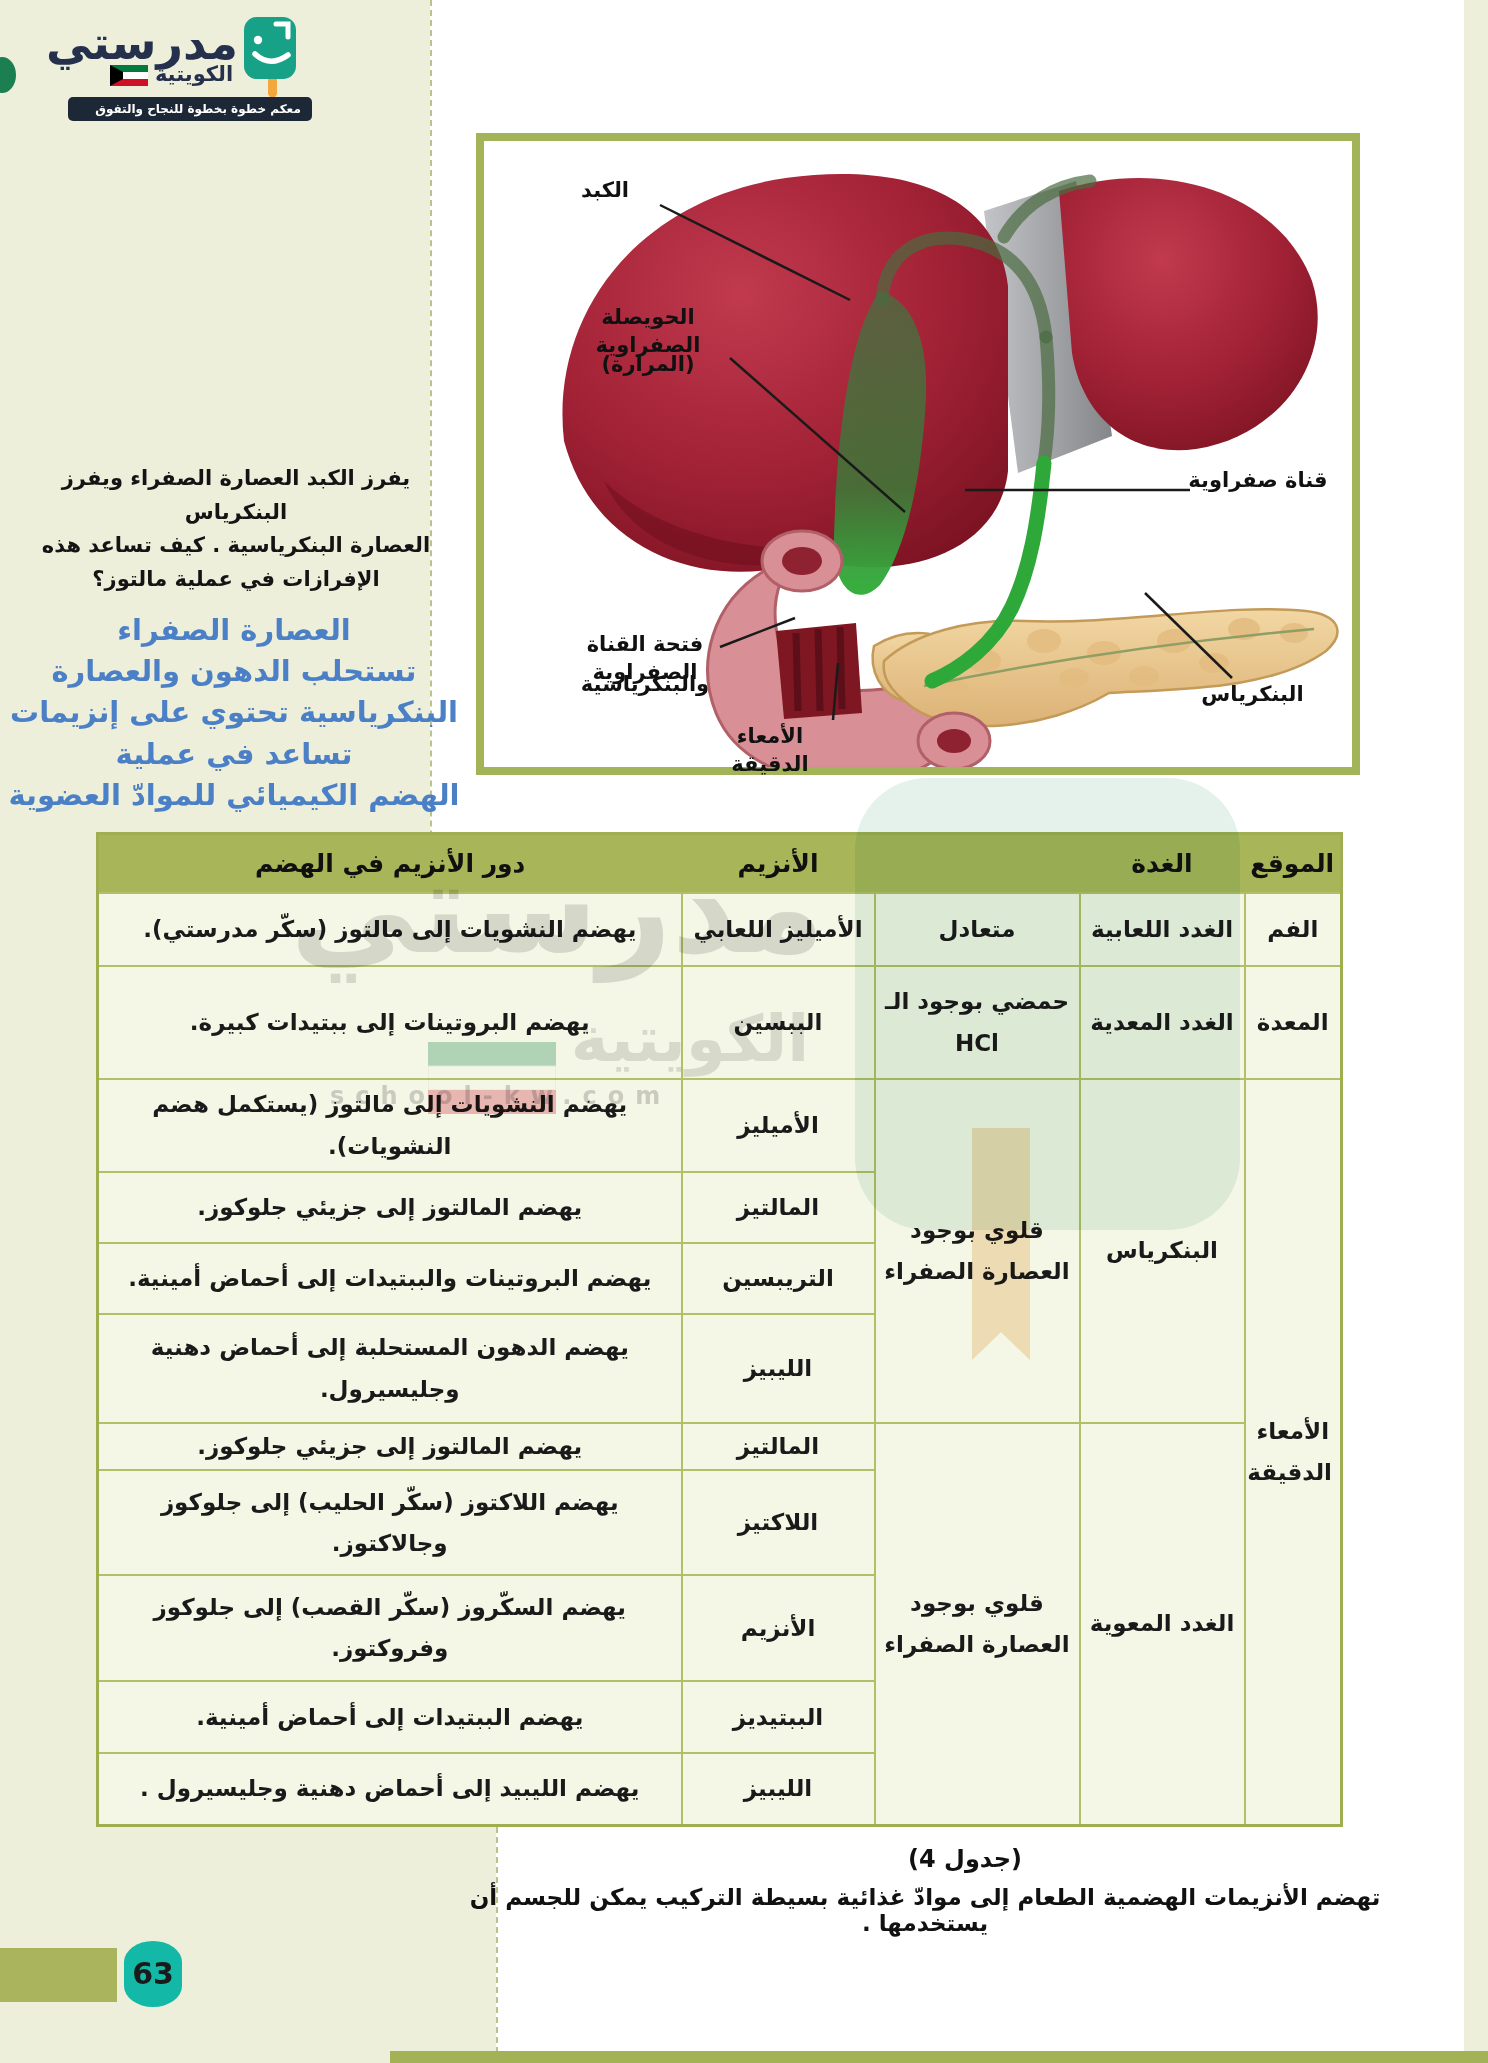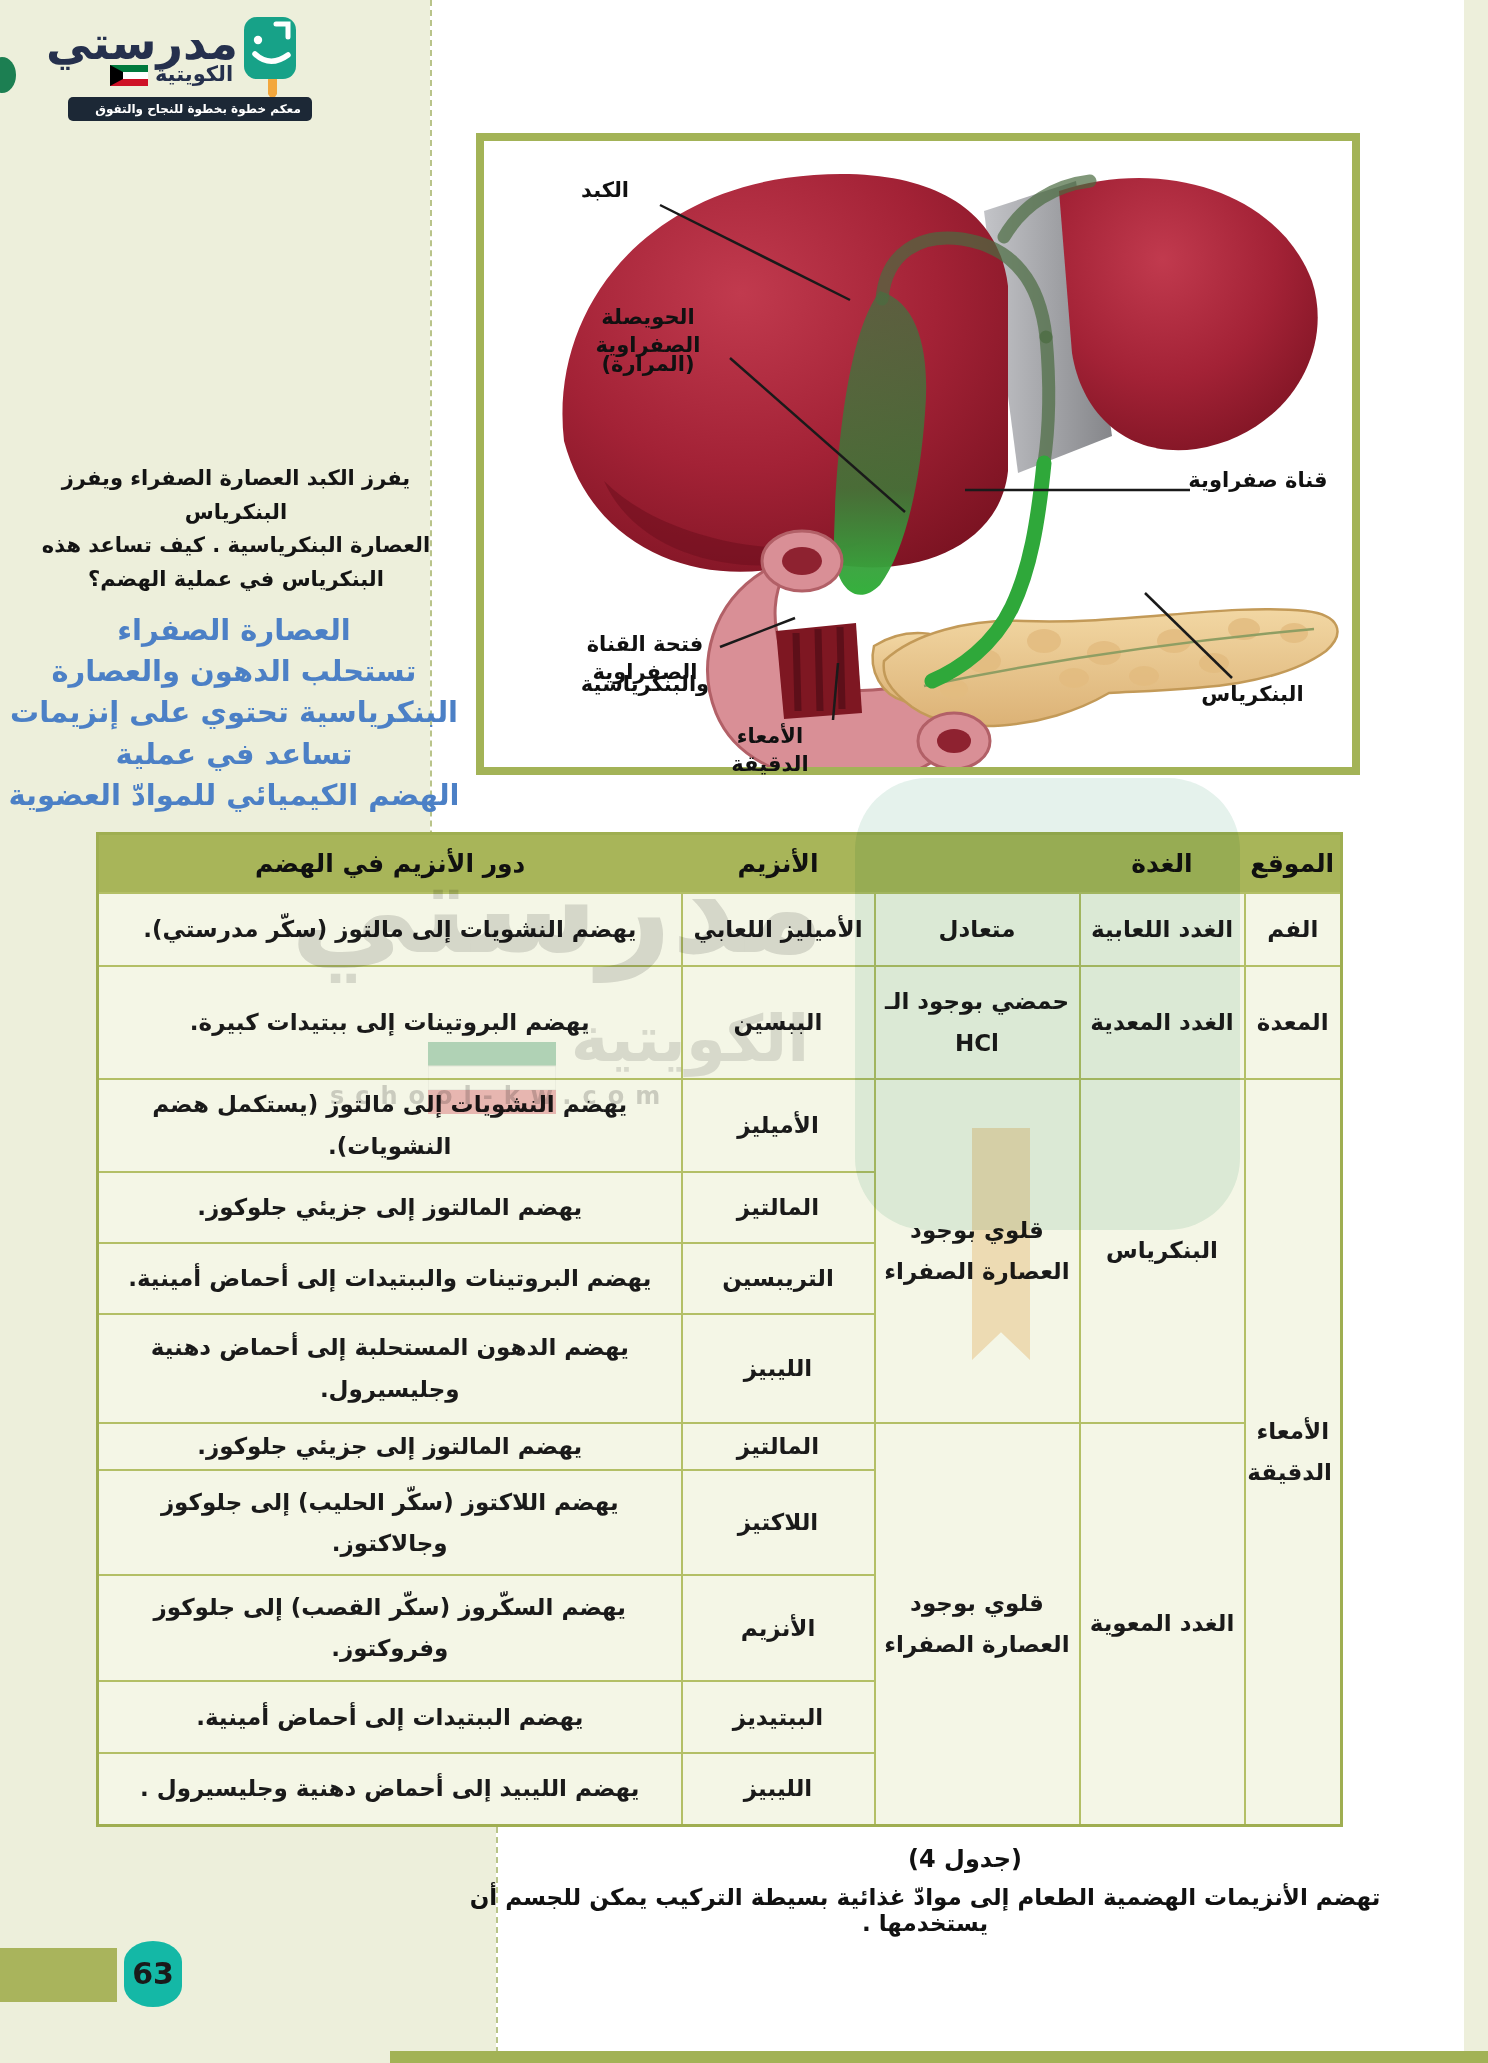--- a/index.html
+++ b/index.html
@@ -184,21 +184,21 @@
   <div class="abs fig-label" style="left:553px;top:350px;width:190px;">(المرارة)</div>
   <div class="abs fig-label" style="left:1183px;top:466px;width:150px;">قناة صفراوية</div>
   <div class="abs fig-label" style="left:545px;top:630px;width:200px;">فتحة القناة الصفراوية</div>
   <div class="abs fig-label" style="left:545px;top:670px;width:200px;">والبنكرياسية</div>
   <div class="abs fig-label" style="left:695px;top:722px;width:150px;">الأمعاء الدقيقة</div>
   <div class="abs fig-label" style="left:1180px;top:680px;width:145px;">البنكرياس</div>
 
   <div class="abs fig-caption">
     <div>يفرز الكبد العصارة الصفراء ويفرز البنكرياس</div>
     <div>العصارة البنكرياسية . كيف تساعد هذه</div>
-    <div>البنكرياس في عملية الهضم؟</div>
+    <div>الإفرازات في عملية مالتوز؟</div>
   </div>
 
   <div class="abs blue-note">
     <div>العصارة الصفراء</div>
     <div>تستحلب الدهون والعصارة</div>
     <div>البنكرياسية تحتوي على إنزيمات</div>
     <div>تساعد في عملية</div>
     <div>الهضم الكيميائي للموادّ العضوية</div>
   </div>
 

